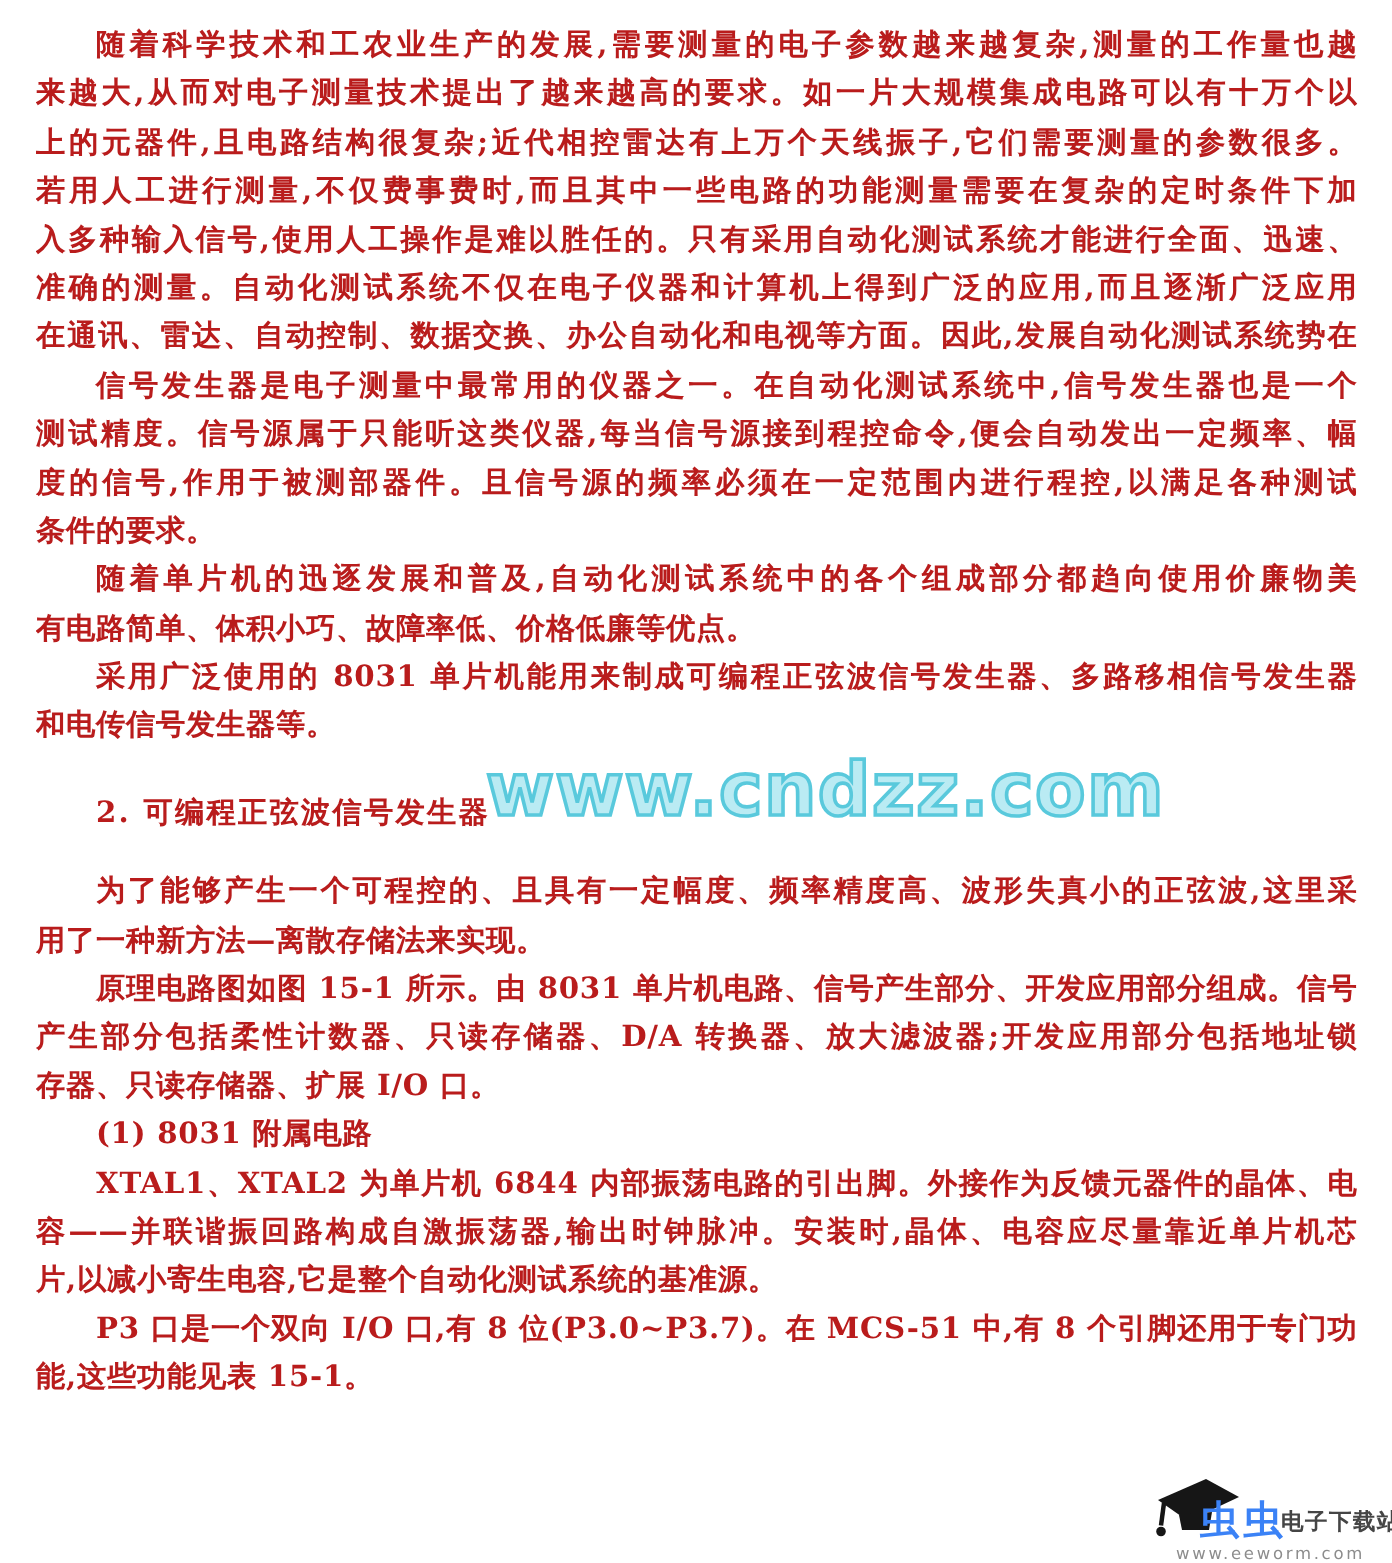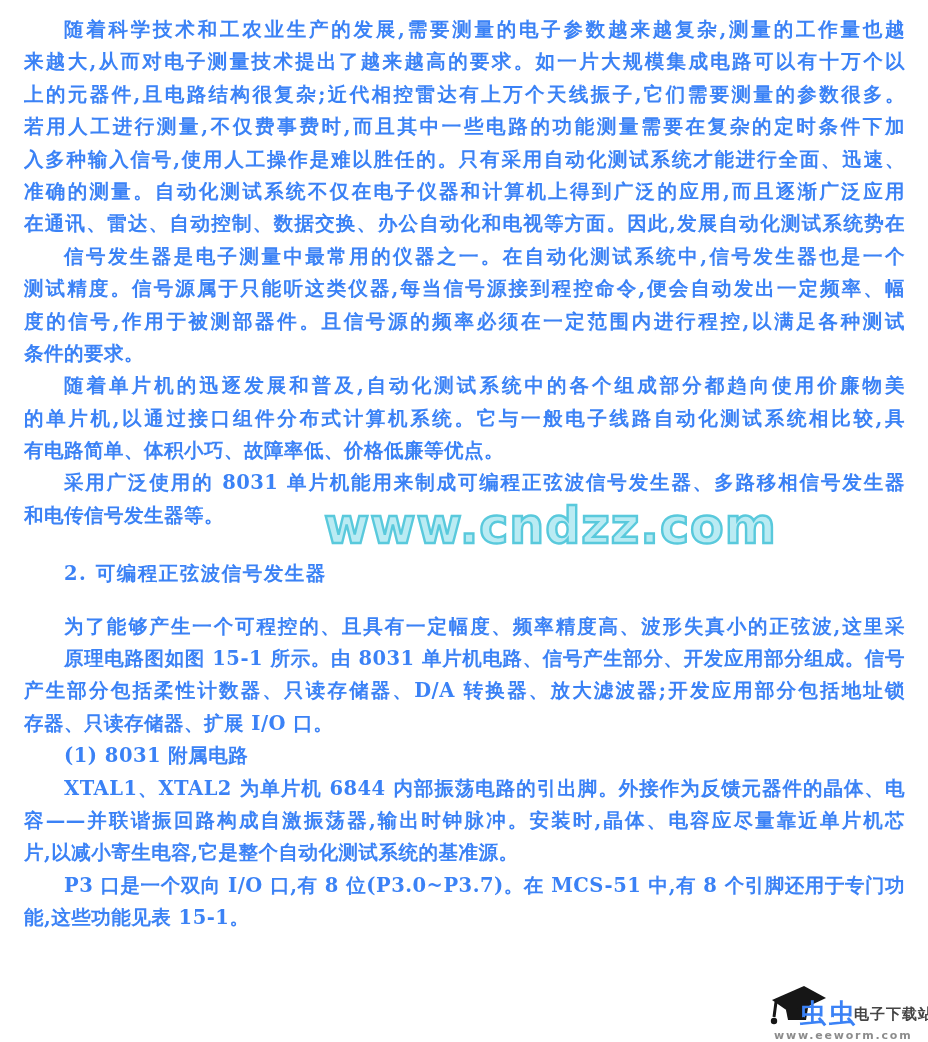--- a/index.html
+++ b/index.html
@@ -68,49 +68,49 @@
   .brand {
     position: absolute; left: 30px; top: 14px;
     font-size: 26px; font-weight: bold; letter-spacing: 3px;
   }
   .site {
     position: absolute; left: 84px; top: 23px;
     font-size: 15px; font-weight: bold; letter-spacing: 1px;
     white-space: nowrap;
   }
   .url {
-    position: absolute; left: 4px; top: 47px;
-    font-size: 11px; font-weight: bold; letter-spacing: 1.8px;
+    position: absolute; left: 14px; top: 47px;
+    font-size: 11px; font-weight: normal; letter-spacing: 1.8px;
     white-space: nowrap;
   }
 </style>
 </head>
 <body style="background: rgb(255, 255, 255);">
 
 <div class="page">
 
-  <div id="text-body" style="color: #3b82f6;">
+  <div id="text-body" style="color: #b91c1c;">
       <div class="line indent full">随着科学技术和工农业生产的发展,需要测量的电子参数越来越复杂,测量的工作量也越</div>
       <div class="line full">来越大,从而对电子测量技术提出了越来越高的要求。如一片大规模集成电路可以有十万个以</div>
       <div class="line full">上的元器件,且电路结构很复杂;近代相控雷达有上万个天线振子,它们需要测量的参数很多。</div>
       <div class="line full">若用人工进行测量,不仅费事费时,而且其中一些电路的功能测量需要在复杂的定时条件下加</div>
       <div class="line full">入多种输入信号,使用人工操作是难以胜任的。只有采用自动化测试系统才能进行全面、迅速、</div>
       <div class="line full">准确的测量。自动化测试系统不仅在电子仪器和计算机上得到广泛的应用,而且逐渐广泛应用</div>
       <div class="line full">在通讯、雷达、自动控制、数据交换、办公自动化和电视等方面。因此,发展自动化测试系统势在</div>
       <div class="line indent full">信号发生器是电子测量中最常用的仪器之一。在自动化测试系统中,信号发生器也是一个</div>
       <div class="line full">测试精度。信号源属于只能听这类仪器,每当信号源接到程控命令,便会自动发出一定频率、幅</div>
       <div class="line full">度的信号,作用于被测部器件。且信号源的频率必须在一定范围内进行程控,以满足各种测试</div>
       <div class="line">条件的要求。</div>
       <div class="line indent full">随着单片机的迅逐发展和普及,自动化测试系统中的各个组成部分都趋向使用价廉物美</div>
-      <div class="line full">的单片机,以通过接口组件分布式计算机系统。它与一般电子线路自动化测试系统相比较,具</div>
       <div class="line">有电路简单、体积小巧、故障率低、价格低廉等优点。</div>
       <div class="line indent full">采用广泛使用的 8031 单片机能用来制成可编程正弦波信号发生器、多路移相信号发生器</div>
       <div class="line">和电传信号发生器等。</div>
       <div class="line indent heading">2. 可编程正弦波信号发生器</div>
       <div class="line indent full">为了能够产生一个可程控的、且具有一定幅度、频率精度高、波形失真小的正弦波,这里采</div>
+      <div class="line">用了一种新方法—离散存储法来实现。</div>
       <div class="line indent full">原理电路图如图 15-1 所示。由 8031 单片机电路、信号产生部分、开发应用部分组成。信号</div>
       <div class="line full">产生部分包括柔性计数器、只读存储器、D/A 转换器、放大滤波器;开发应用部分包括地址锁</div>
       <div class="line">存器、只读存储器、扩展 I/O 口。</div>
       <div class="line indent">(1) 8031 附属电路</div>
       <div class="line indent full">XTAL1、XTAL2 为单片机 6844 内部振荡电路的引出脚。外接作为反馈元器件的晶体、电</div>
       <div class="line full">容——并联谐振回路构成自激振荡器,输出时钟脉冲。安装时,晶体、电容应尽量靠近单片机芯</div>
       <div class="line">片,以减小寄生电容,它是整个自动化测试系统的基准源。</div>
       <div class="line indent full">P3 口是一个双向 I/O 口,有 8 位(P3.0~P3.7)。在 MCS-51 中,有 8 个引脚还用于专门功</div>
       <div class="line">能,这些功能见表 15-1。</div>
     </div>

